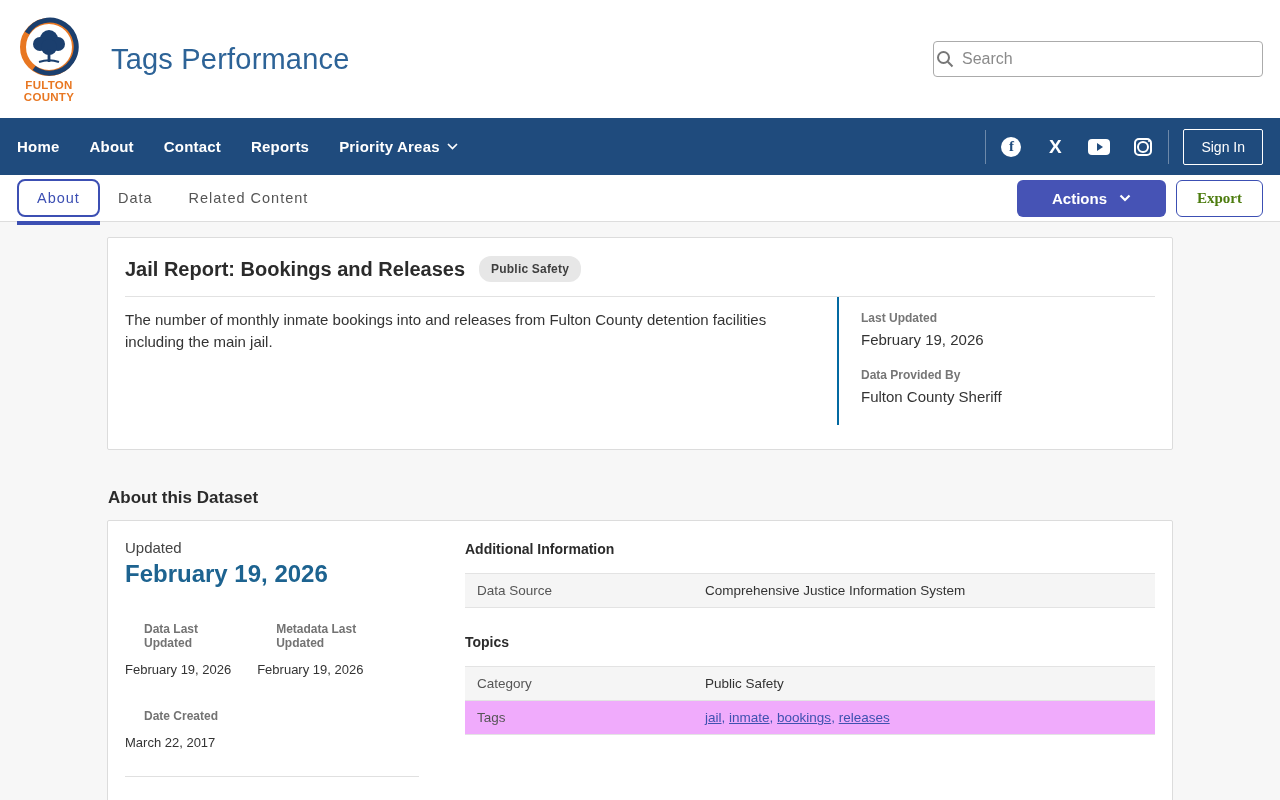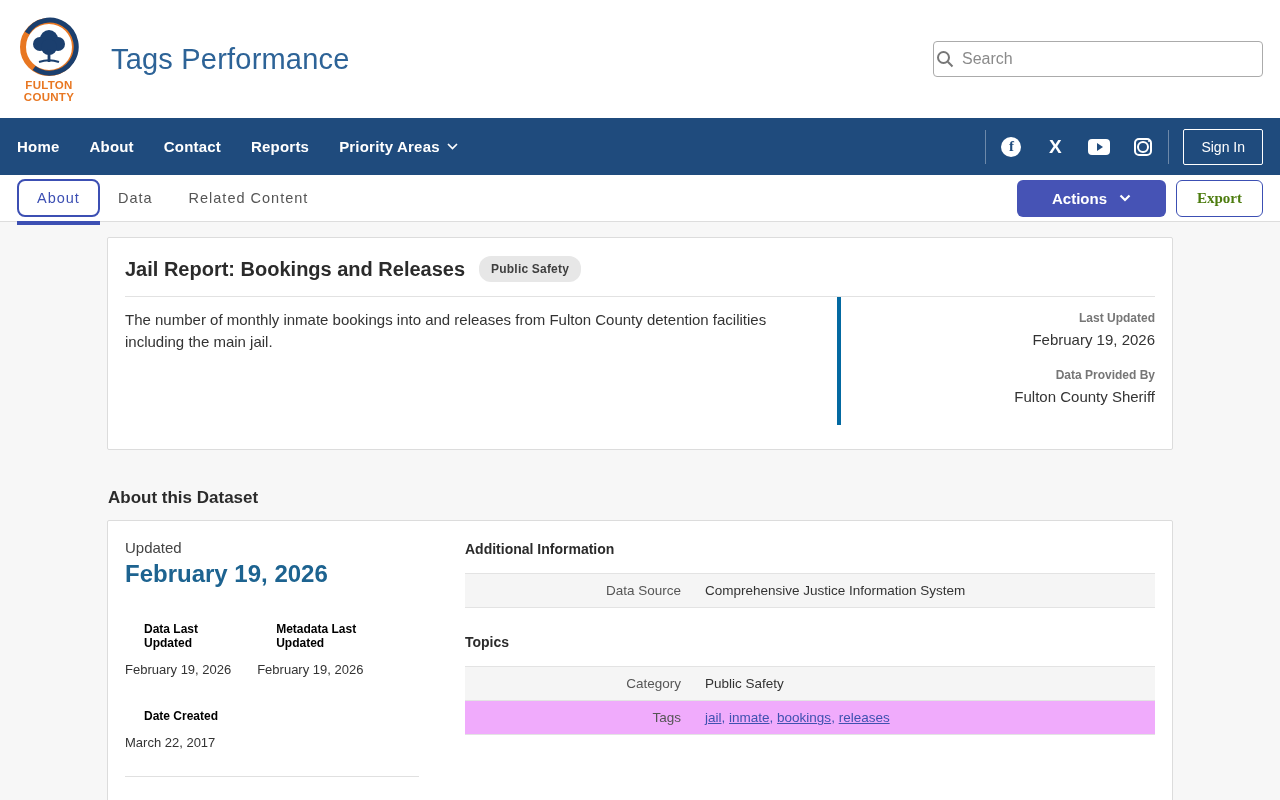--- a/index.html
+++ b/index.html
@@ -45,46 +45,46 @@
   .content { padding:15px 107px 0 107px; }
   .card { background:#fff; border:1px solid #dcdcdc; border-radius:2px; }
   .card1 { margin-bottom:0; }
   .card1-inner { padding:18px 17px 24px 17px; }
   .title-row { display:flex; align-items:center; gap:14px; padding-bottom:14px; border-bottom:1px solid #e2e2e2; }
   .ds-title { font-size:20px; font-weight:700; color:#2b2b2b; }
   .badge { background:#e7e7e7; color:#3f3f3f; font-size:12px; font-weight:700; padding:6px 12px; border-radius:12px; letter-spacing:.2px; }
   .card1-body { display:flex; min-height:128px; }
   .desc-col { flex:1; padding:12px 40px 0 0; }
   .desc-text { font-size:15px; line-height:22px; color:#333; max-width:660px; }
-  .meta-col { width:318px; border-left:4px solid #0369a1; padding:14px 0 0 36px;text-align:right; }
+  .meta-col { width:318px; border-left:2px solid #0369a1; padding:14px 0 0 22px; }
   .meta-label { font-size:12px; font-weight:700; color:#767676; margin-bottom:6px; }
   .meta-value { font-size:15px; color:#333; margin-bottom:20px; }
 
   .section-heading { font-size:17px; font-weight:700; color:#2b2b2b; margin:38px 0 12px 1px; }
 
   .card2 { display:flex; min-height:300px; padding:18px 17px 30px 17px; }
   .left-col { width:318px; padding-right:24px; }
   .small-label { font-size:15px; color:#444; margin-bottom:4px; }
   .big-date { font-size:24px; font-weight:700; color:#1d6390; margin-bottom:34px; }
   .pair-row { display:flex; margin-bottom:22px; }
   .pair { margin-right:24px; }
-  .pair-label { font-size:12px; font-weight:700; color:#000000; margin-bottom:12px;padding-left:19px; }
+  .pair-label { font-size:12px; font-weight:700; color:#737373; margin-bottom:12px;padding-left:19px; }
   .pair-value { font-size:13px; color:#333; }
   .left-divider { border:none; border-top:1px solid #e0e0e0; margin:26px 0 22px 0; }
   .stats-row { display:flex; }
   .stat { margin-right:42px; }
   .stat-label { font-size:15px; color:#444; margin-bottom:4px; }
 
   .right-col { flex:1; padding-left:22px; padding-top:2px; }
   .subheading { font-size:14px; font-weight:700; color:#2b2b2b; margin-bottom:16px; }
   .info-table { width:100%; border-collapse:collapse; margin-bottom:26px; }
   .info-table td { font-size:13.5px; padding:9px 12px; border-top:1px solid #e3e3e3; border-bottom:1px solid #e3e3e3; }
   .info-table .row-gray { background:#f5f5f5; }
   .info-table .row-white { background:#f0abfc; }
-  .td-label { width:228px; color:#555;text-align:right; }
+  .td-label { width:228px; color:#555; }
   .td-value { color:#333; }
   .tag-link { color:#3f51b0; text-decoration:underline; cursor:pointer; }
   .tag-sep { color:#3f51b0; }
 
   .chev { display:inline-block; }
 </style>
 </head>
 <body>
 
 <div class="header">

